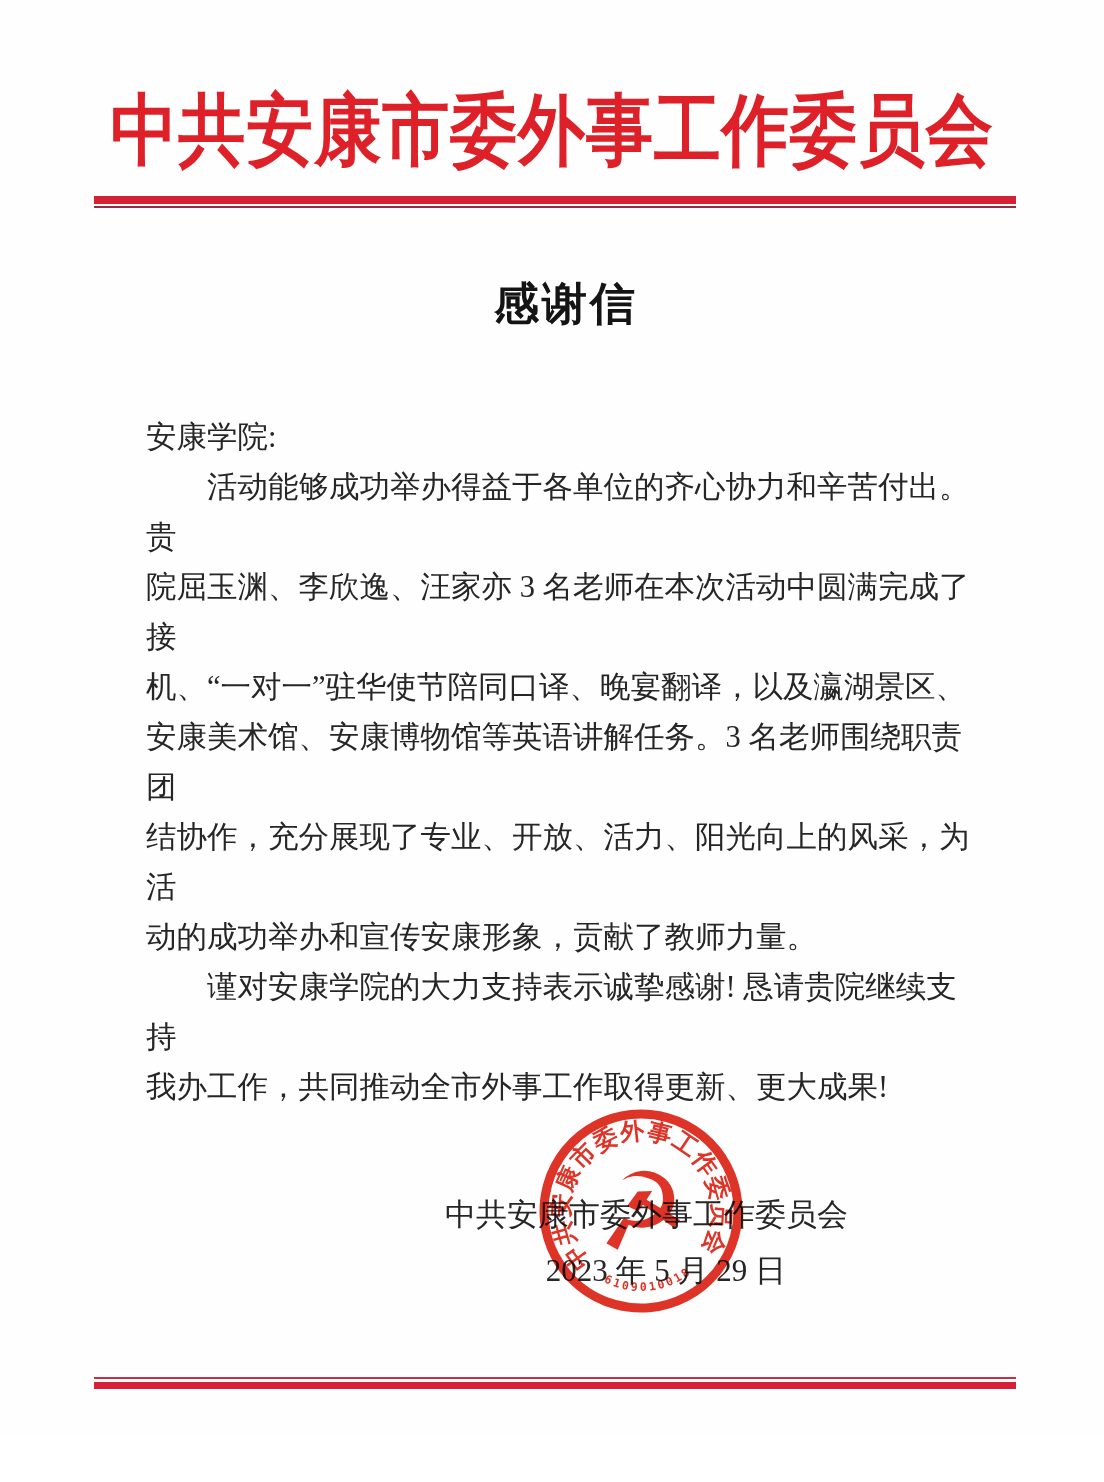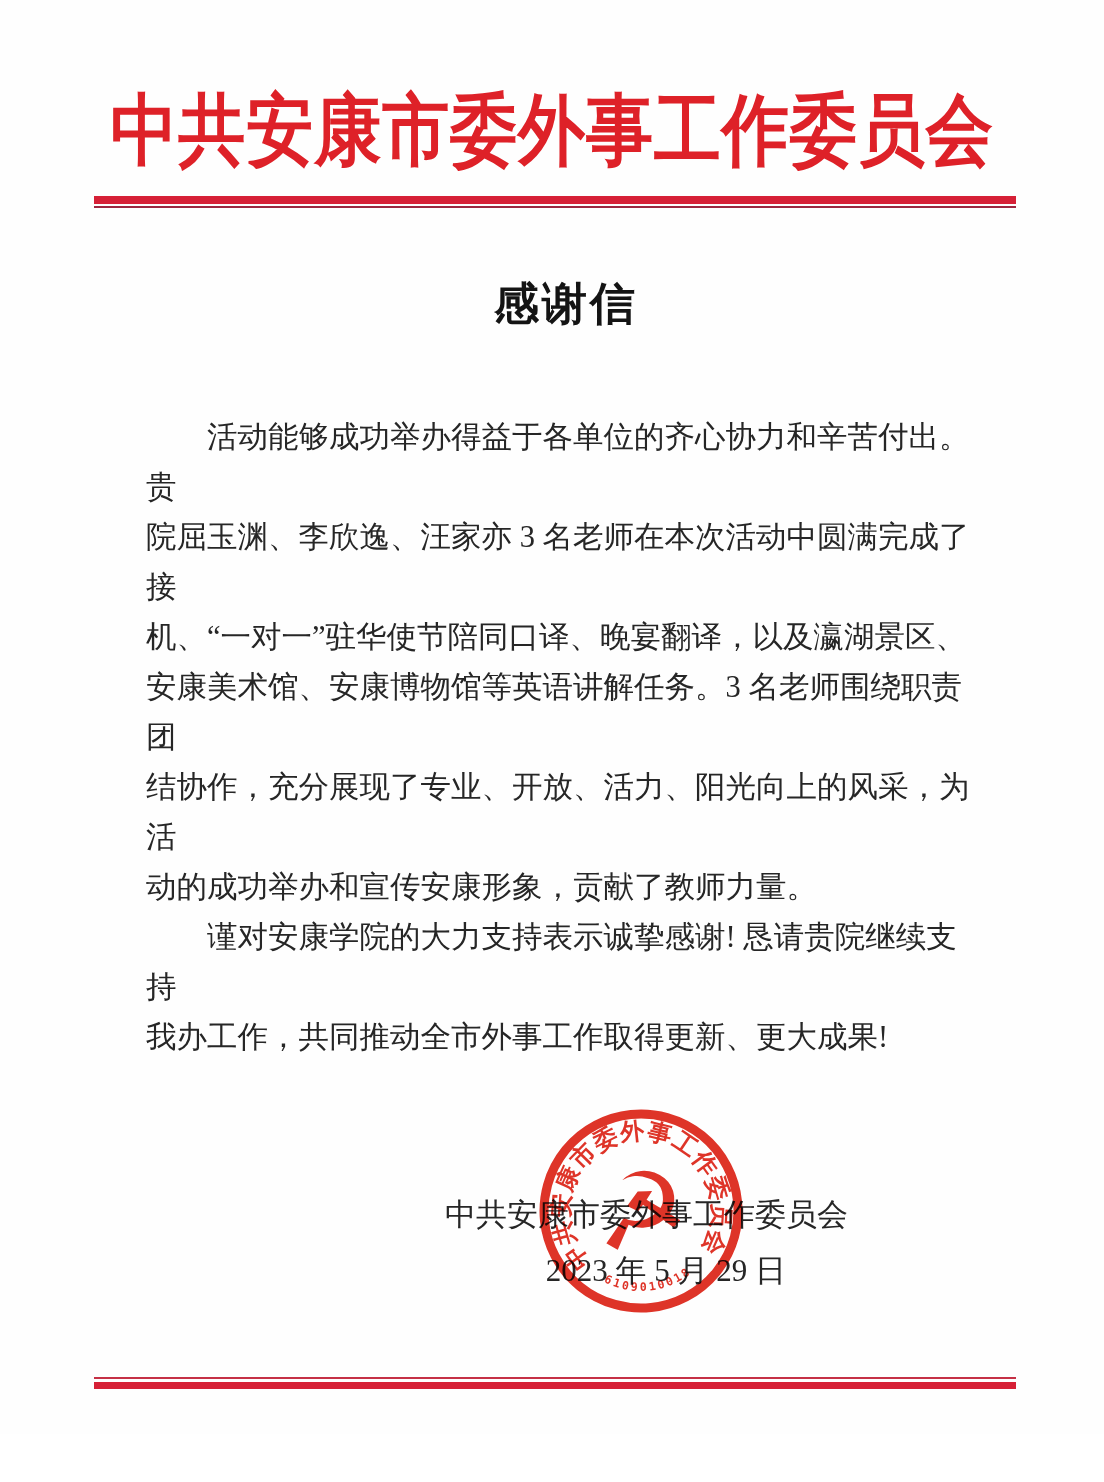--- a/index.html
+++ b/index.html
@@ -81,20 +81,21 @@
 <div class="page">
 
   <h1 class="letterhead">中共安康市委外事工作委员会</h1>
 
   <div class="rule rule-top-thick"></div>
   <div class="rule rule-top-thin"></div>
 
   <h2 class="doc-title">感谢信</h2>
 
   <main class="letter-body">
+    <p class="salutation">安康学院:</p>
     <p class="para">活动能够成功举办得益于各单位的齐心协力和辛苦付出。贵
 院屈玉渊、李欣逸、汪家亦 3 名老师在本次活动中圆满完成了接
 机、“一对一”驻华使节陪同口译、晚宴翻译，以及瀛湖景区、
 安康美术馆、安康博物馆等英语讲解任务。3 名老师围绕职责团
 结协作，充分展现了专业、开放、活力、阳光向上的风采，为活
 动的成功举办和宣传安康形象，贡献了教师力量。</p>
     <p class="para">谨对安康学院的大力支持表示诚挚感谢! 恳请贵院继续支持
 我办工作，共同推动全市外事工作取得更新、更大成果!</p>
   </main>
 

